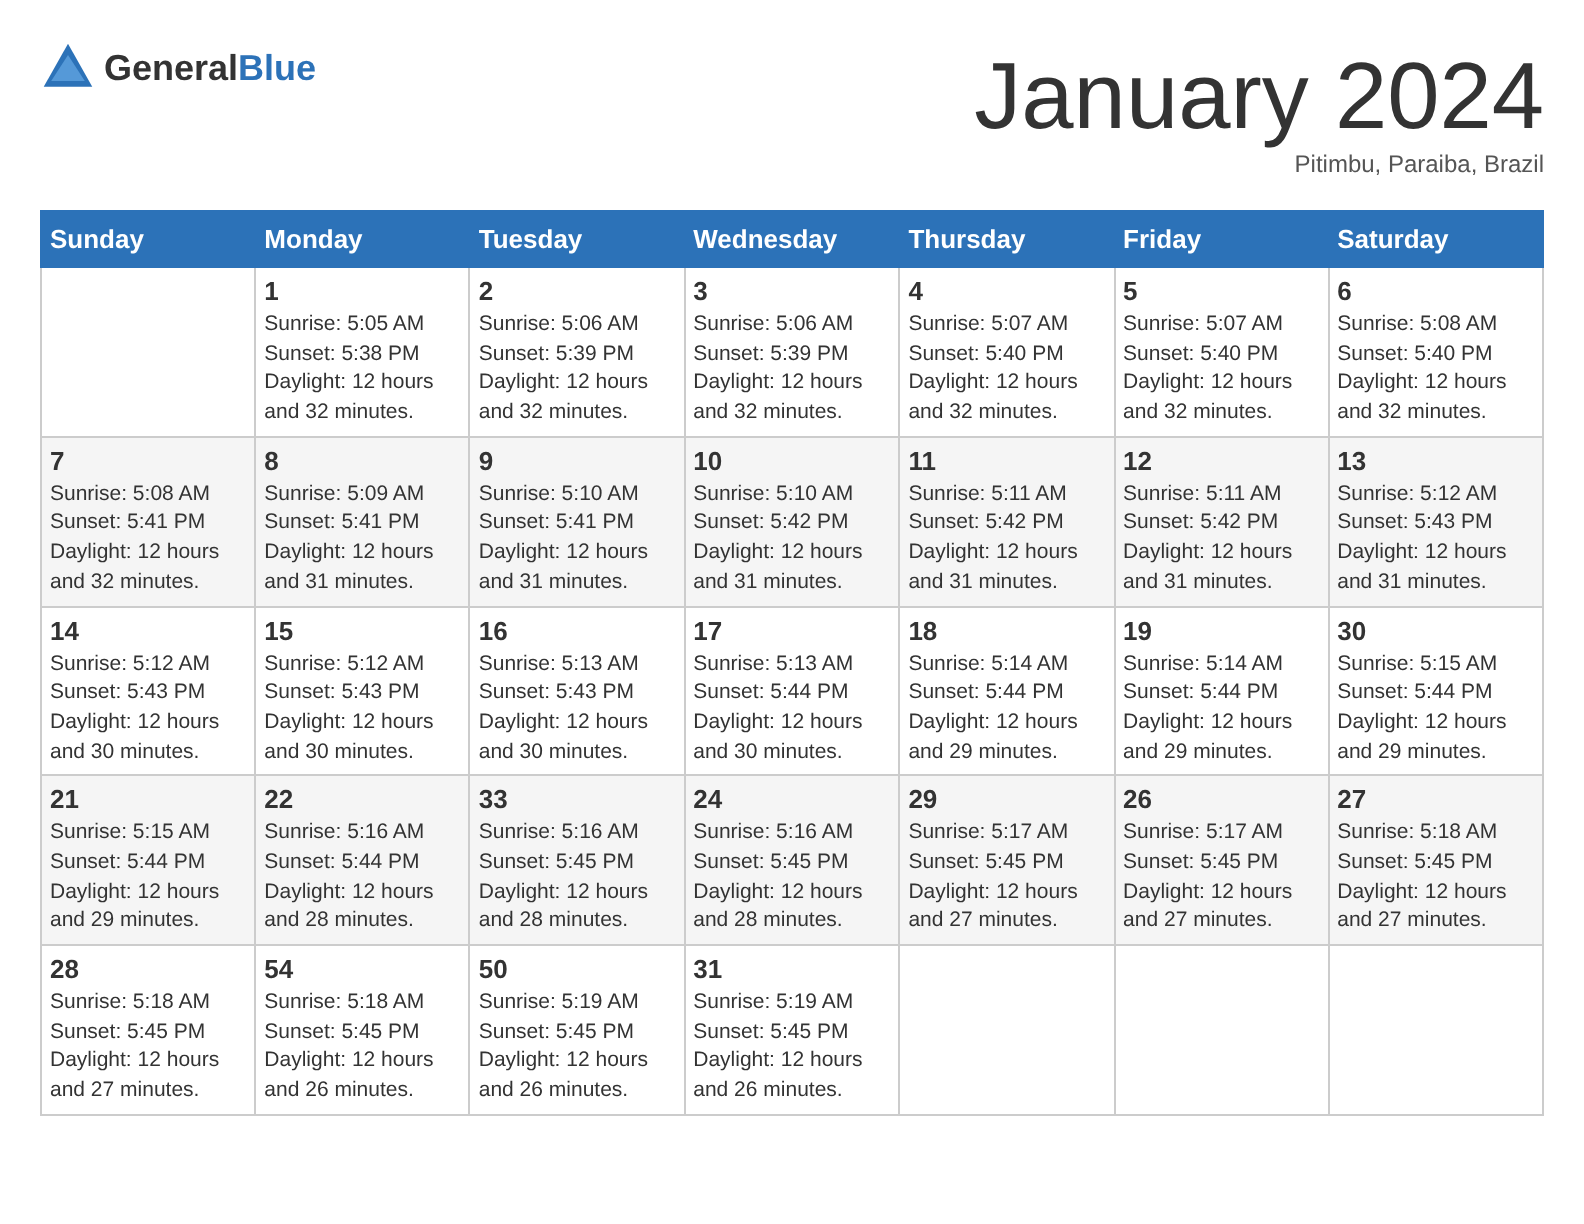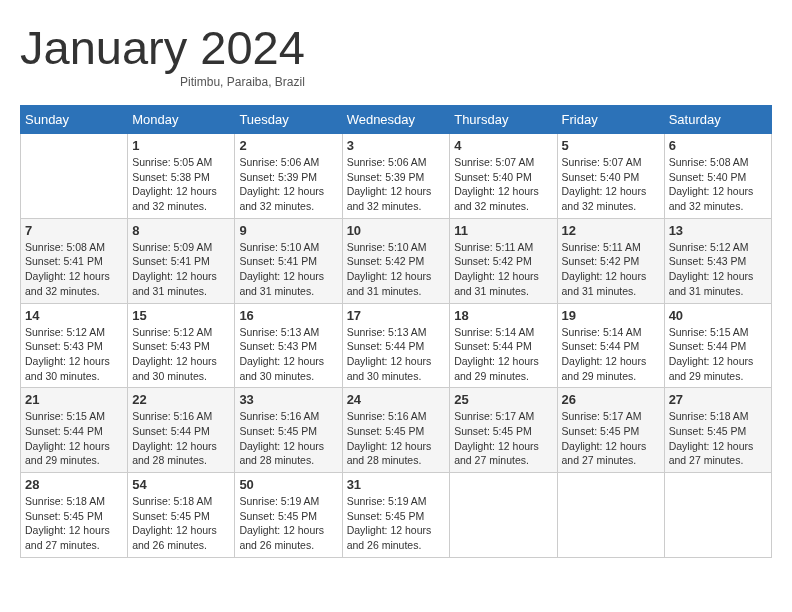--- a/index.html
+++ b/index.html
@@ -51,21 +51,21 @@
       width: 100%;
       border-collapse: collapse;
       font-size: 11px;
     }
     thead tr th {
       background-color: #2c72b8;
       color: #fff;
       padding: 6px 4px;
       text-align: left;
       font-size: 13px;
-      font-weight: normal;
+      font-weight: bold;
       border: 1px solid #2c72b8;
     }
     tbody tr td {
       border: 1px solid #ccc;
       vertical-align: top;
       padding: 4px;
       min-height: 80px;
       width: 108px;
     }
     tbody tr:nth-child(even) td {
@@ -88,20 +88,29 @@
     }
     .empty-cell {
       background-color: #f9f9f9;
     }
   </style>
 </head>
 <body>
 
 <div>
   <div class="header-section">
+    <div class="logo">
+      <svg class="logo-icon" viewBox="0 0 30 30" xmlns="http://www.w3.org/2000/svg">
+        <polygon points="15,2 28,25 2,25" fill="#2c72b8"></polygon>
+        <polygon points="15,8 24,22 6,22" fill="#5599d8"></polygon>
+      </svg>
+      <div>
+        <span class="logo-text-general">General</span><span class="logo-text-blue">Blue</span>
+      </div>
+    </div>
     <div class="title-section">
       <div class="month-title">January 2024</div>
       <div class="subtitle">Pitimbu, Paraiba, Brazil</div>
     </div>
   </div>
 
   <table>
     <thead>
       <tr>
       <th>Sunday</th>
@@ -190,21 +199,21 @@
           </td>
           <td>
             <span class="day-number">18</span>
             <div class="day-info">Sunrise: 5:14 AM<br>Sunset: 5:44 PM<br>Daylight: 12 hours<br>and 29 minutes.</div>
           </td>
           <td>
             <span class="day-number">19</span>
             <div class="day-info">Sunrise: 5:14 AM<br>Sunset: 5:44 PM<br>Daylight: 12 hours<br>and 29 minutes.</div>
           </td>
           <td>
-            <span class="day-number">40</span>
+            <span class="day-number">30</span>
             <div class="day-info">Sunrise: 5:15 AM<br>Sunset: 5:44 PM<br>Daylight: 12 hours<br>and 29 minutes.</div>
           </td>
         </tr>
         <tr>
           <td>
             <span class="day-number">21</span>
             <div class="day-info">Sunrise: 5:15 AM<br>Sunset: 5:44 PM<br>Daylight: 12 hours<br>and 29 minutes.</div>
           </td>
           <td>
             <span class="day-number">22</span>
@@ -212,21 +221,21 @@
           </td>
           <td>
             <span class="day-number">33</span>
             <div class="day-info">Sunrise: 5:16 AM<br>Sunset: 5:45 PM<br>Daylight: 12 hours<br>and 28 minutes.</div>
           </td>
           <td>
             <span class="day-number">24</span>
             <div class="day-info">Sunrise: 5:16 AM<br>Sunset: 5:45 PM<br>Daylight: 12 hours<br>and 28 minutes.</div>
           </td>
           <td>
-            <span class="day-number">25</span>
+            <span class="day-number">29</span>
             <div class="day-info">Sunrise: 5:17 AM<br>Sunset: 5:45 PM<br>Daylight: 12 hours<br>and 27 minutes.</div>
           </td>
           <td>
             <span class="day-number">26</span>
             <div class="day-info">Sunrise: 5:17 AM<br>Sunset: 5:45 PM<br>Daylight: 12 hours<br>and 27 minutes.</div>
           </td>
           <td>
             <span class="day-number">27</span>
             <div class="day-info">Sunrise: 5:18 AM<br>Sunset: 5:45 PM<br>Daylight: 12 hours<br>and 27 minutes.</div>
           </td>

